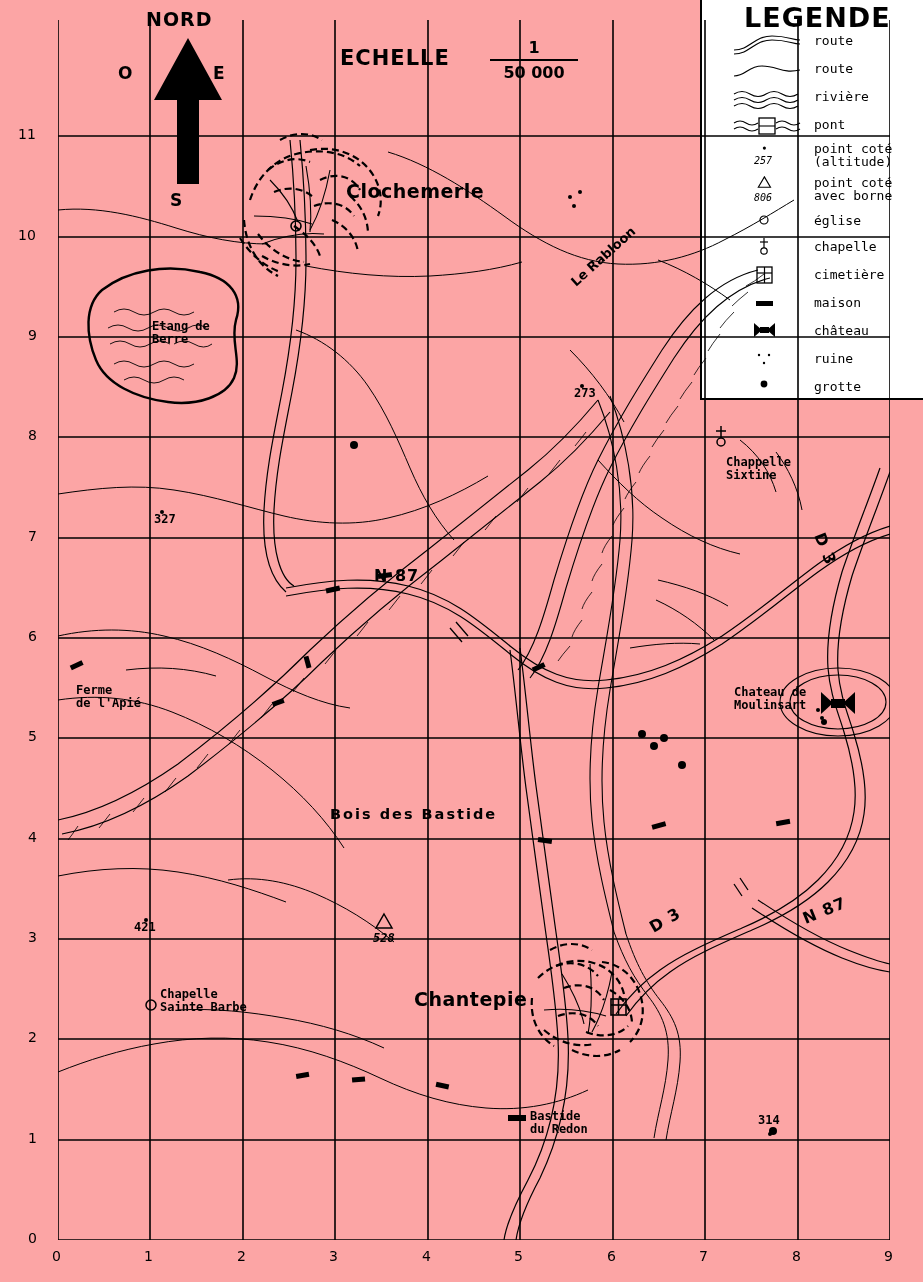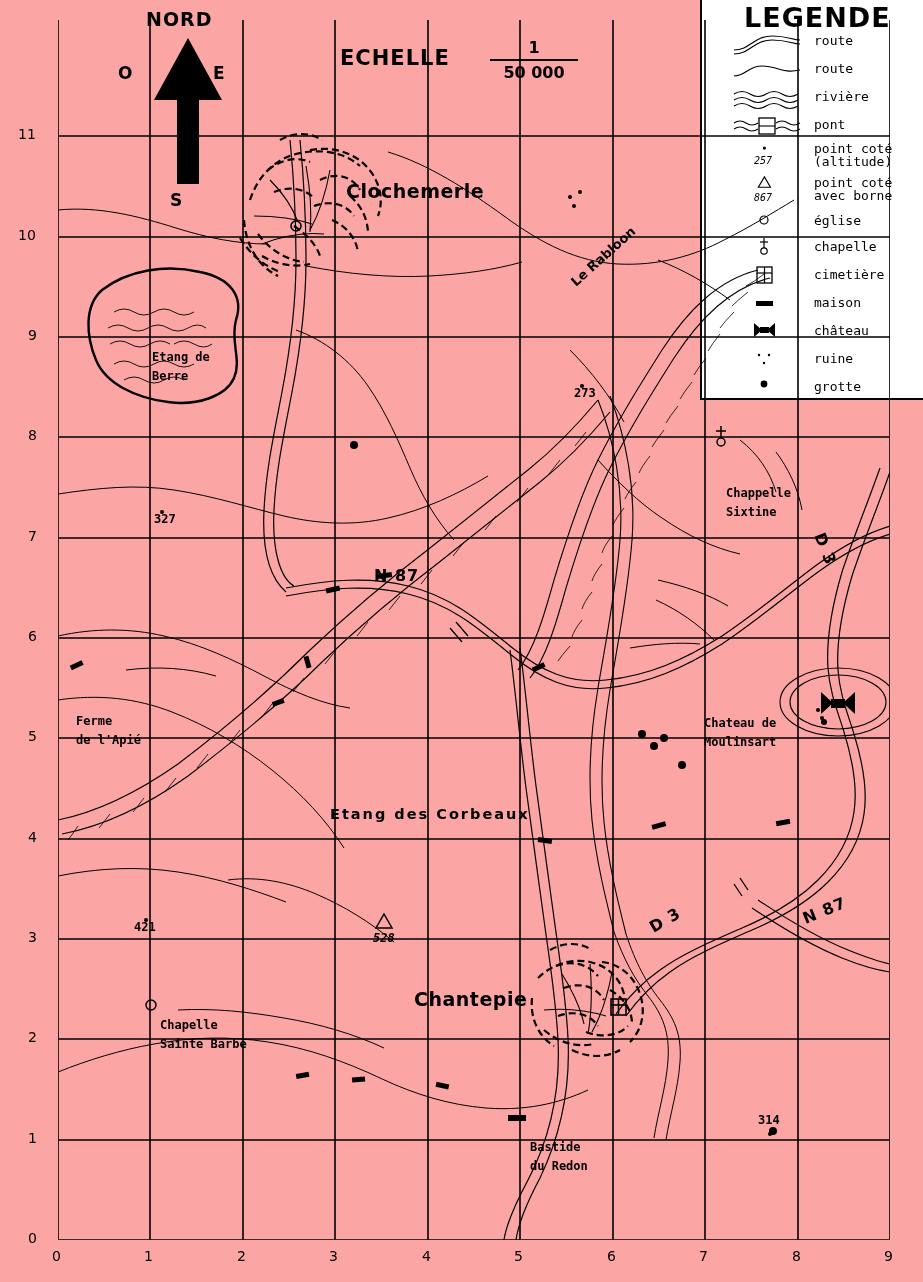--- a/index.html
+++ b/index.html
@@ -89,24 +89,23 @@
     font-size: 14px;
     font-family: "DejaVu Sans", sans-serif;
     color: #000;
   }
 
   
   .place {
     position: absolute;
     font-size: 12px;
     font-family: "DejaVu Sans Mono", monospace;
-    line-height: 19px;
+    line-height: 13px;
     white-space: pre-line;
     font-weight: bold;
-    margin-top: 28px;
   }
   .town {
     position: absolute;
     font-size: 19px;
     font-weight: bold;
     font-family: "DejaVu Sans", sans-serif;
     letter-spacing: 0.5px;
   }
   .forest {
     position: absolute;
@@ -204,21 +203,21 @@
       </svg>
       <div class="legend-small" style="left:52px; top:13px;">257</div>
       <div class="legend-txt" style="top:0px">point coté
 (altitude)</div>
     </div>
 
     <div class="legend-row" style="top:176px;height:30px">
       <svg class="legend-sym" viewBox="0 0 70 30">
         <polygon points="32,1 39,13 25,13" fill="none" stroke="#000" stroke-width="1.3"></polygon>
       </svg>
-      <div class="legend-small" style="left:52px; top:16px;">867</div>
+      <div class="legend-small" style="left:52px; top:16px;">806</div>
       <div class="legend-txt" style="top:0px">point coté
 avec borne</div>
     </div>
 
     <div class="legend-row" style="top:210px">
       <svg class="legend-sym" viewBox="0 0 70 26">
         <circle cx="32" cy="10" r="4" fill="none" stroke="#000" stroke-width="1.2"></circle>
       </svg>
       <div class="legend-txt">église</div>
     </div>
@@ -522,23 +521,23 @@
     <div class="town" style="left:288px; top:160px;">Clochemerle</div>
     <div class="town" style="left:356px; top:968px;">Chantepie</div>
 
     <div class="place" style="left:94px; top:300px;">Etang de
 Berre</div>
     <div class="riverlbl" style="left:510px; top:258px; transform: rotate(-42deg); transform-origin: left top;">Le Rabloon</div>
     <div class="place" style="left:668px; top:436px;">Chappelle
 Sixtine</div>
     <div class="place" style="left:18px; top:664px;">Ferme
 de l'Apié</div>
-    <div class="place" style="left:646px; top:666px;">Chateau de
+    <div class="place" style="left:676px; top:666px;">Chateau de
 Moulinsart</div>
-    <div class="forest" style="left:272px; top:786px;">Etang  des  Corbeaux</div>
+    <div class="forest" style="left:272px; top:786px;">Bois  des  Bastide</div>
     <div class="place" style="left:102px; top:968px;">Chapelle
 Sainte Barbe</div>
     <div class="place" style="left:472px; top:1090px;">Bastide
 du Redon</div>
 
     <div class="roadlbl" style="left:316px; top:546px;">N 87</div>
     <div class="roadlbl" style="left:742px; top:890px; transform: rotate(-22deg); transform-origin: left top;">N 87</div>
     <div class="roadlbl" style="left:770px; top:510px; transform: rotate(68deg); transform-origin: left top;">D 3</div>
     <div class="roadlbl" style="left:588px; top:900px; transform: rotate(-30deg); transform-origin: left top;">D 3</div>
 

